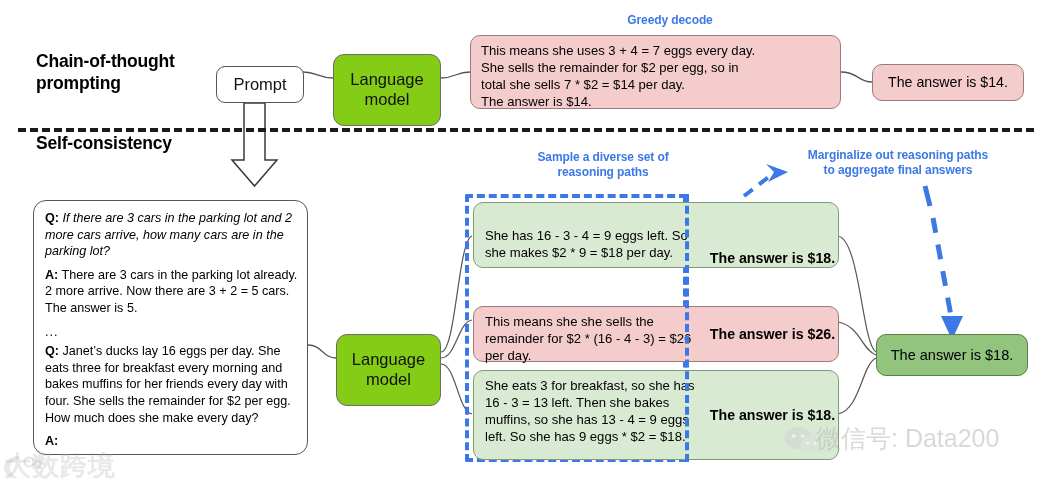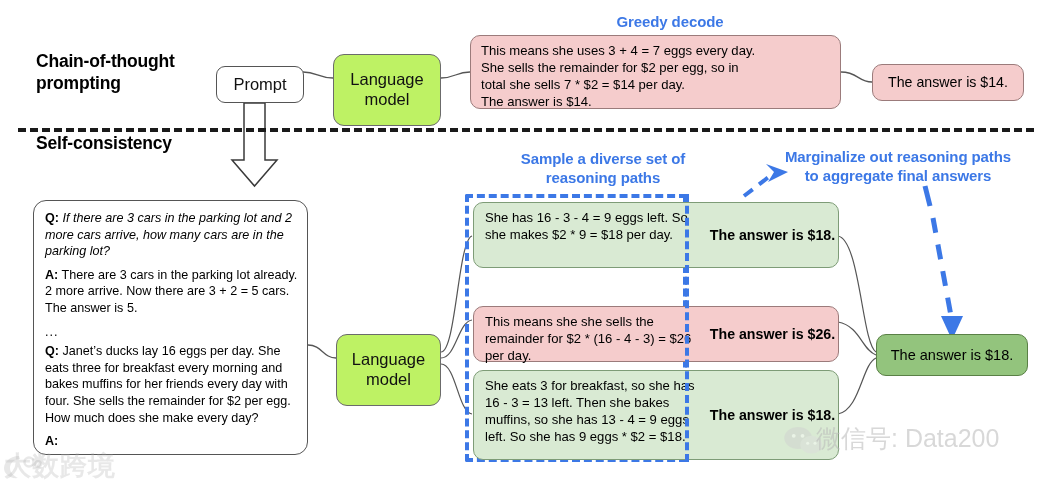--- a/index.html
+++ b/index.html
@@ -13,30 +13,30 @@
 
   .abs{position:absolute;box-sizing:border-box;}
 
   
   .section-title{
     font-weight:bold;font-size:17.5px;line-height:1.28;letter-spacing:-0.2px;color:#000;
   }
 
   
   .blue-cap{
-    color:#3c78e6;font-weight:bold;font-size:15px;line-height:1.25;text-align:center;
+    color:#3c78e6;font-weight:bold;font-size:12px;line-height:1.25;text-align:center;
     letter-spacing:-0.1px;
   }
 
   
   .node{
     border:1.3px solid #555;border-radius:9px;background:#fff;
     display:flex;align-items:center;justify-content:center;text-align:center;margin-top:12px;
   }
-  .node-grey{background:#bef264;border-color:#6b6b6b;border-radius:11px;}
+  .node-grey{background:#84cc16;border-color:#6b6b6b;border-radius:11px;}
   .node-label{font-size:16.5px;line-height:1.2;color:#111;}
 
   
   .promptbox{
     border:1.3px solid #555;border-radius:13px;background:#fff;
     padding:9px 3px 8px 11px;
   }
   .promptbox p{margin:0 0 7px 0;font-size:12.6px;line-height:1.32;}
   .promptbox p:last-child{margin-bottom:0;}
   .qa-tag{font-weight:bold;}
@@ -174,21 +174,21 @@
     <div>to aggregate final answers</div>
   </div>
 
   <div class="abs blue-cap" style="left:468px;top:150px;width:270px;">
     <div>Sample a diverse set of</div>
     <div>reasoning paths</div>
   </div>
 
   <div class="abs dashgroup" style="left:465px;top:194px;width:222px;height:268px;"></div>
 
-  <div class="abs bubble green pathrow" style="left:473px;top:202px;width:366px;height:66px;">
+  <div class="abs bubble green pathrow" style="left:473px;top:202px;width:366px;height:66px;align-items:flex-end;">
     <div class="reason">She has 16 - 3 - 4 = 9 eggs left. So she makes $2 * 9 = $18 per day.</div>
     <div class="ans">The answer is $18.</div>
   </div>
 
   <div class="abs bubble pink pathrow" style="left:473px;top:288px;width:366px;height:56px;margin-top:18px;">
     <div class="reason">This means she she sells the remainder for $2 * (16 - 4 - 3) = $26 per day.</div>
     <div class="ans">The answer is $26.</div>
   </div>
 
   <div class="abs bubble green pathrow" style="left:473px;top:370px;width:366px;height:90px;">

